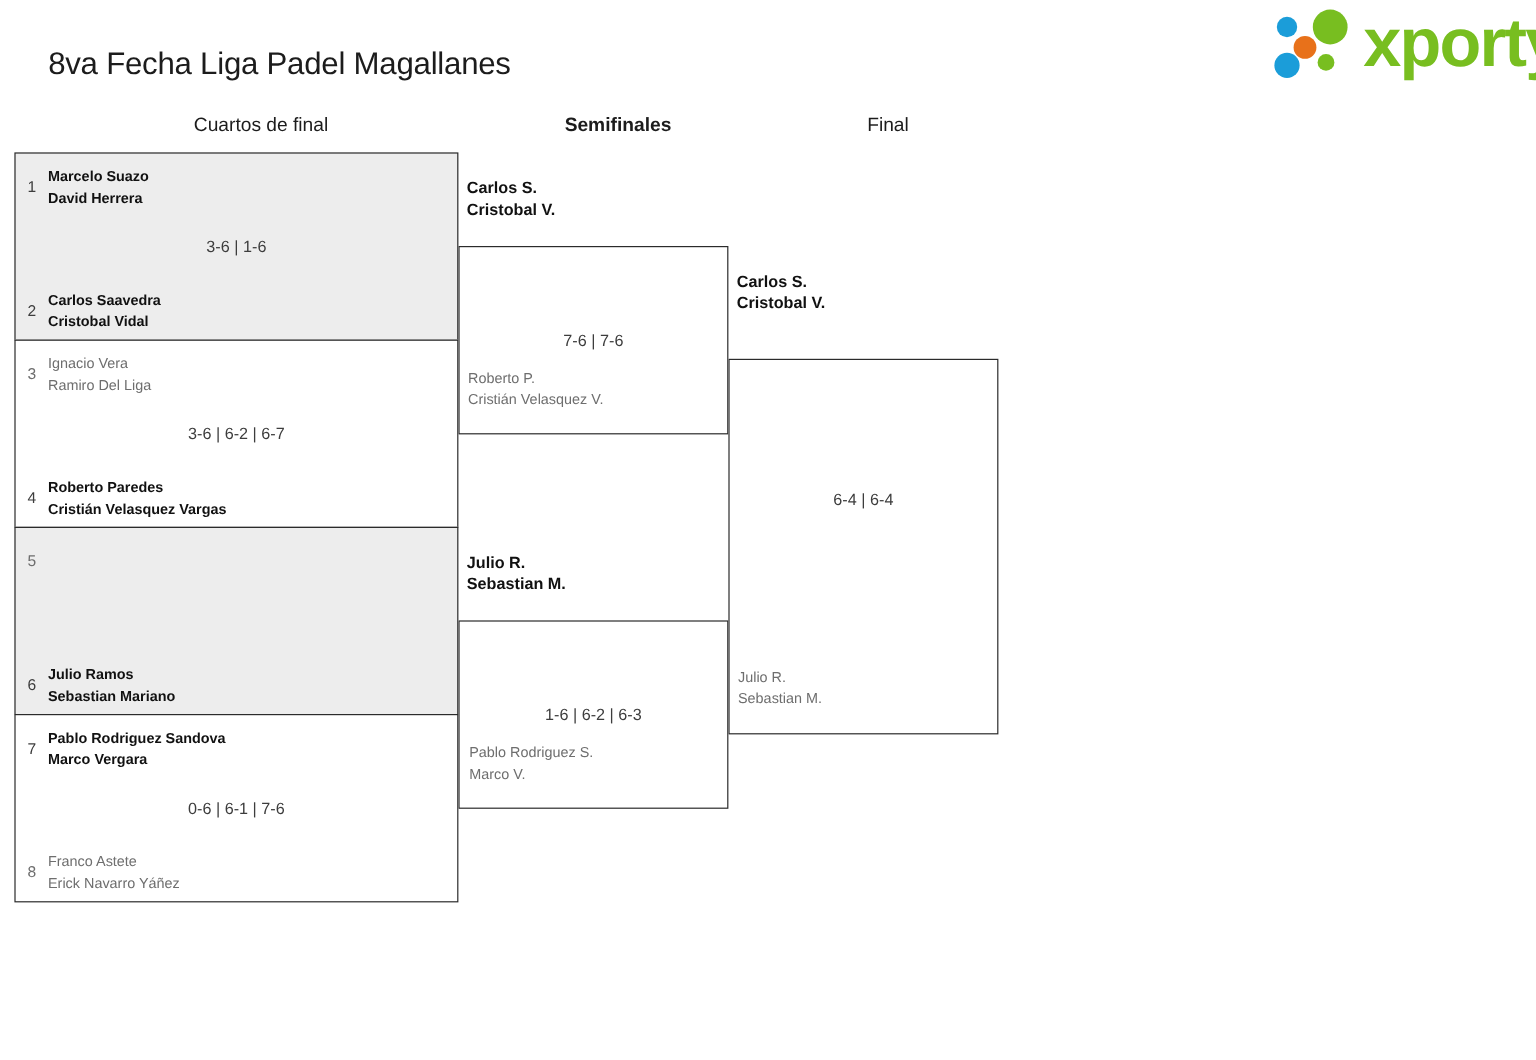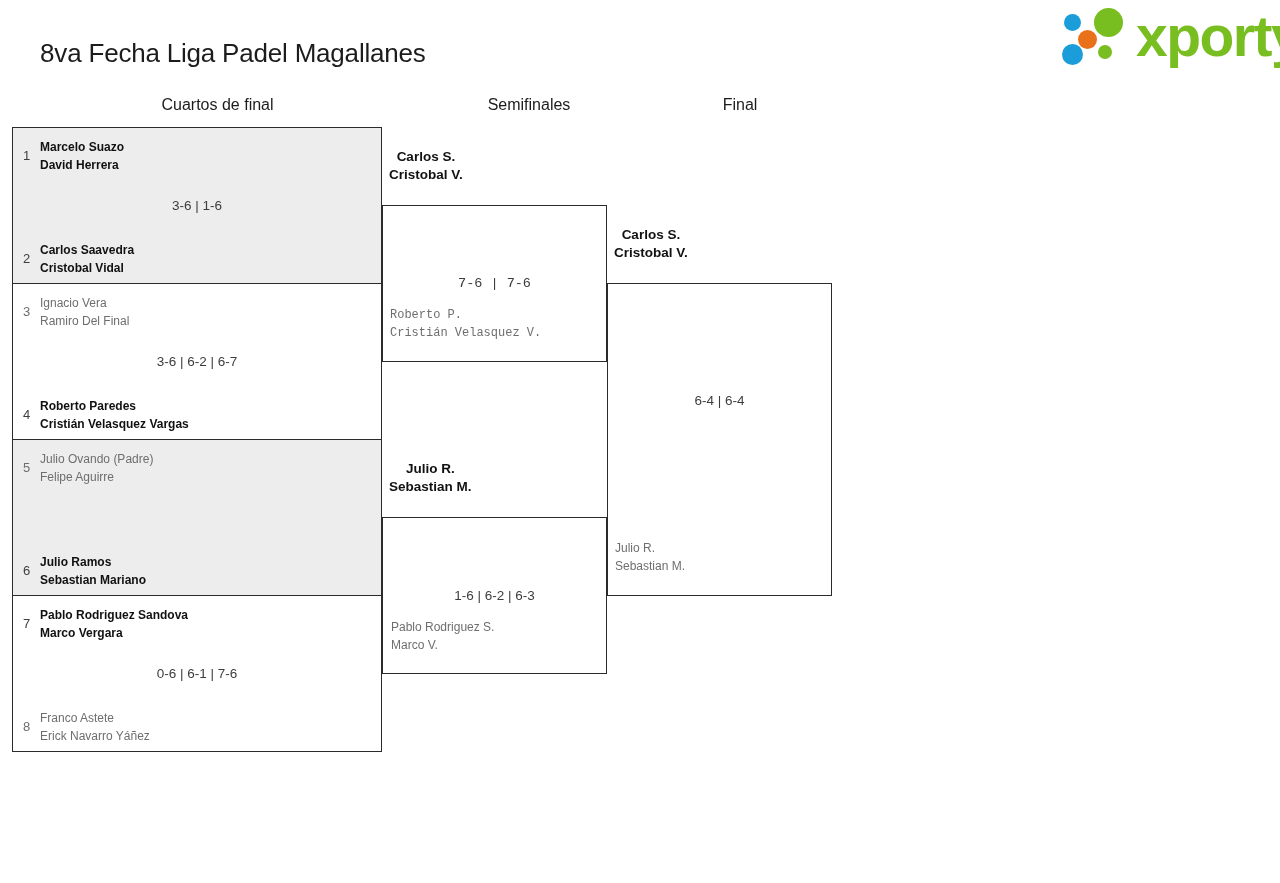--- a/index.html
+++ b/index.html
@@ -93,21 +93,21 @@
 
   
   .adv {
     position: absolute;
     font-size: 13.5px;
     line-height: 18px;
     white-space: nowrap;
     color: #6e6e6e;
     font-weight: 400;
   }
-  .adv.winner { color: #111111; font-weight: 700; text-align: center; }
+  .adv.winner { color: #111111; font-weight: 700; }
 </style>
 </head>
 <body>
 
 <div id="root">
 
   <div class="title">
     <span>8va Fecha Liga Padel Magallanes</span>
   </div>
 
@@ -118,21 +118,21 @@
       <span class="dot" style="left:2px;  top:36px; width:21px; height:21px; background:#1b9dd9;"></span>
       <span class="dot" style="left:34px; top:0px;  width:29px; height:29px; background:#78be20;"></span>
       <span class="dot" style="left:38px; top:37px; width:14px; height:14px; background:#78be20;"></span>
     </div>
     <div class="wordmark" style="color:#78be20;">xporty</div>
   </div>
 
   <div class="round-head" style="left:0px; width:370px;">
     <span>Cuartos de final</span>
   </div>
-  <div class="round-head" style="left:384px; width:225px;">
+  <div class="round-head" style="left:370px; width:225px;font-weight:bold;">
     <span>Semifinales</span>
   </div>
   <div class="round-head" style="left:595px; width:225px;">
     <span>Final</span>
   </div>
 
   <div class="bracket">
 
     <div class="match r1 shaded" style="left:0px; top:127px; width:370px; height:157px;">
       <div class="team top winner">
@@ -150,40 +150,36 @@
           <div>Cristobal Vidal</div>
         </div>
       </div>
     </div>
 
     <div class="match r1" style="left:0px; top:283px; width:370px; height:157px;">
       <div class="team top">
         <div class="seed">3</div>
         <div class="names">
           <div>Ignacio Vera</div>
-          <div>Ramiro Del Final</div>
+          <div>Ramiro Del Liga</div>
         </div>
       </div>
       <div class="score">3-6 | 6-2 | 6-7</div>
       <div class="team bottom winner">
         <div class="seed">4</div>
         <div class="names">
           <div>Roberto Paredes</div>
           <div>Cristián Velasquez Vargas</div>
         </div>
       </div>
     </div>
 
     <div class="match r1 shaded" style="left:0px; top:439px; width:370px; height:157px;">
       <div class="team top">
         <div class="seed">5</div>
-        <div class="names">
-          <div>Julio Ovando (Padre)</div>
-          <div>Felipe Aguirre</div>
-        </div>
       </div>
       <div class="team bottom winner">
         <div class="seed">6</div>
         <div class="names">
           <div>Julio Ramos</div>
           <div>Sebastian Mariano</div>
         </div>
       </div>
     </div>
 
@@ -203,21 +199,21 @@
           <div>Erick Navarro Yáñez</div>
         </div>
       </div>
     </div>
 
     <div class="adv winner" style="left:377px; top:148px;">
       <div>Carlos S.</div>
       <div>Cristobal V.</div>
     </div>
 
-    <div class="match" style="left:370px; top:205px; width:225px; height:157px;font-family:Liberation Mono, monospace;">
+    <div class="match" style="left:370px; top:205px; width:225px; height:157px;">
       <div class="score">7-6 | 7-6</div>
       <div class="team bottom" style="top:100px;">
         <div class="names" style="padding-left:7px;">
           <div>Roberto P.</div>
           <div>Cristián Velasquez V.</div>
         </div>
       </div>
     </div>
 
     <div class="adv winner" style="left:377px; top:460px;">
@@ -233,21 +229,21 @@
           <div>Marco V.</div>
         </div>
       </div>
     </div>
 
     <div class="adv winner" style="left:602px; top:226px;">
       <div>Carlos S.</div>
       <div>Cristobal V.</div>
     </div>
 
-    <div class="match" style="left:595px; top:283px; width:225px; height:313px;">
+    <div class="match" style="left:595px; top:299px; width:225px; height:313px;">
       <div class="score" style="top:108px;">6-4 | 6-4</div>
       <div class="team bottom" style="top:255px;">
         <div class="names" style="padding-left:7px;">
           <div>Julio R.</div>
           <div>Sebastian M.</div>
         </div>
       </div>
     </div>
 
   </div>

